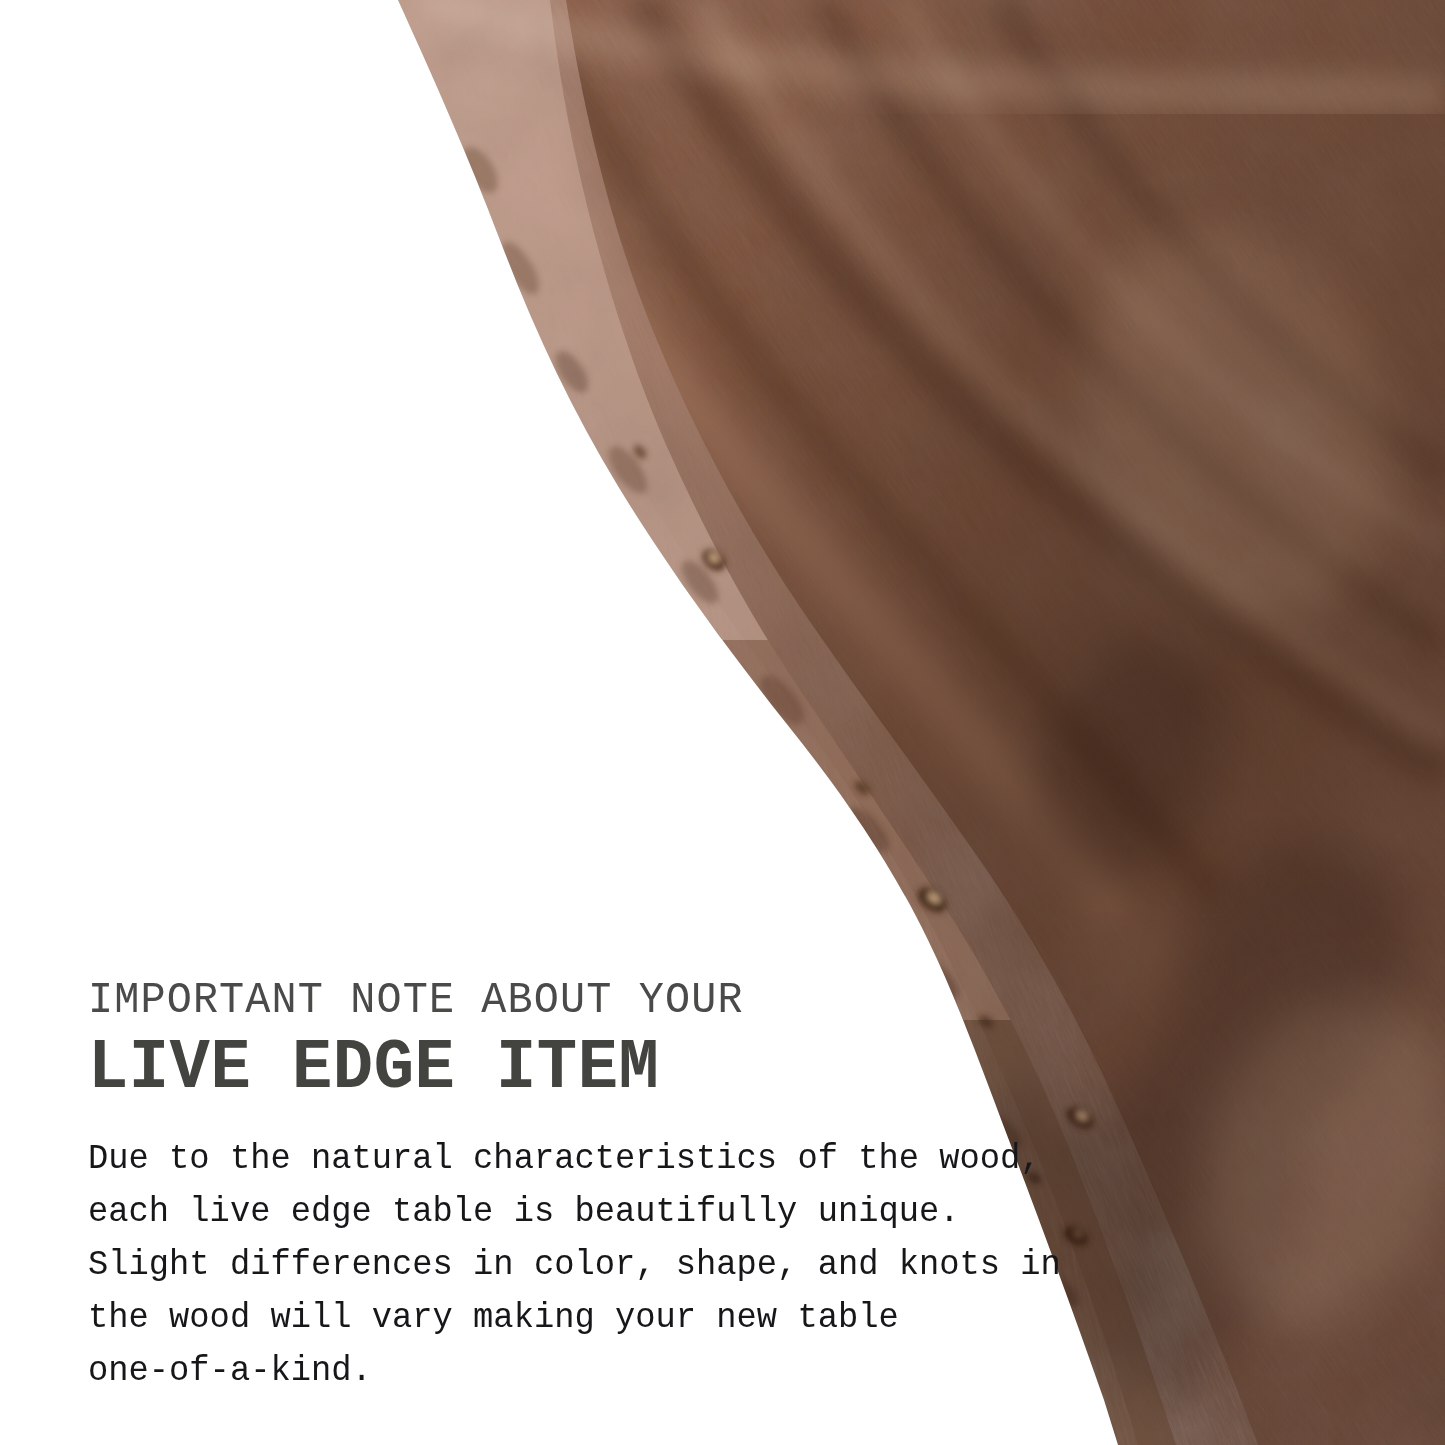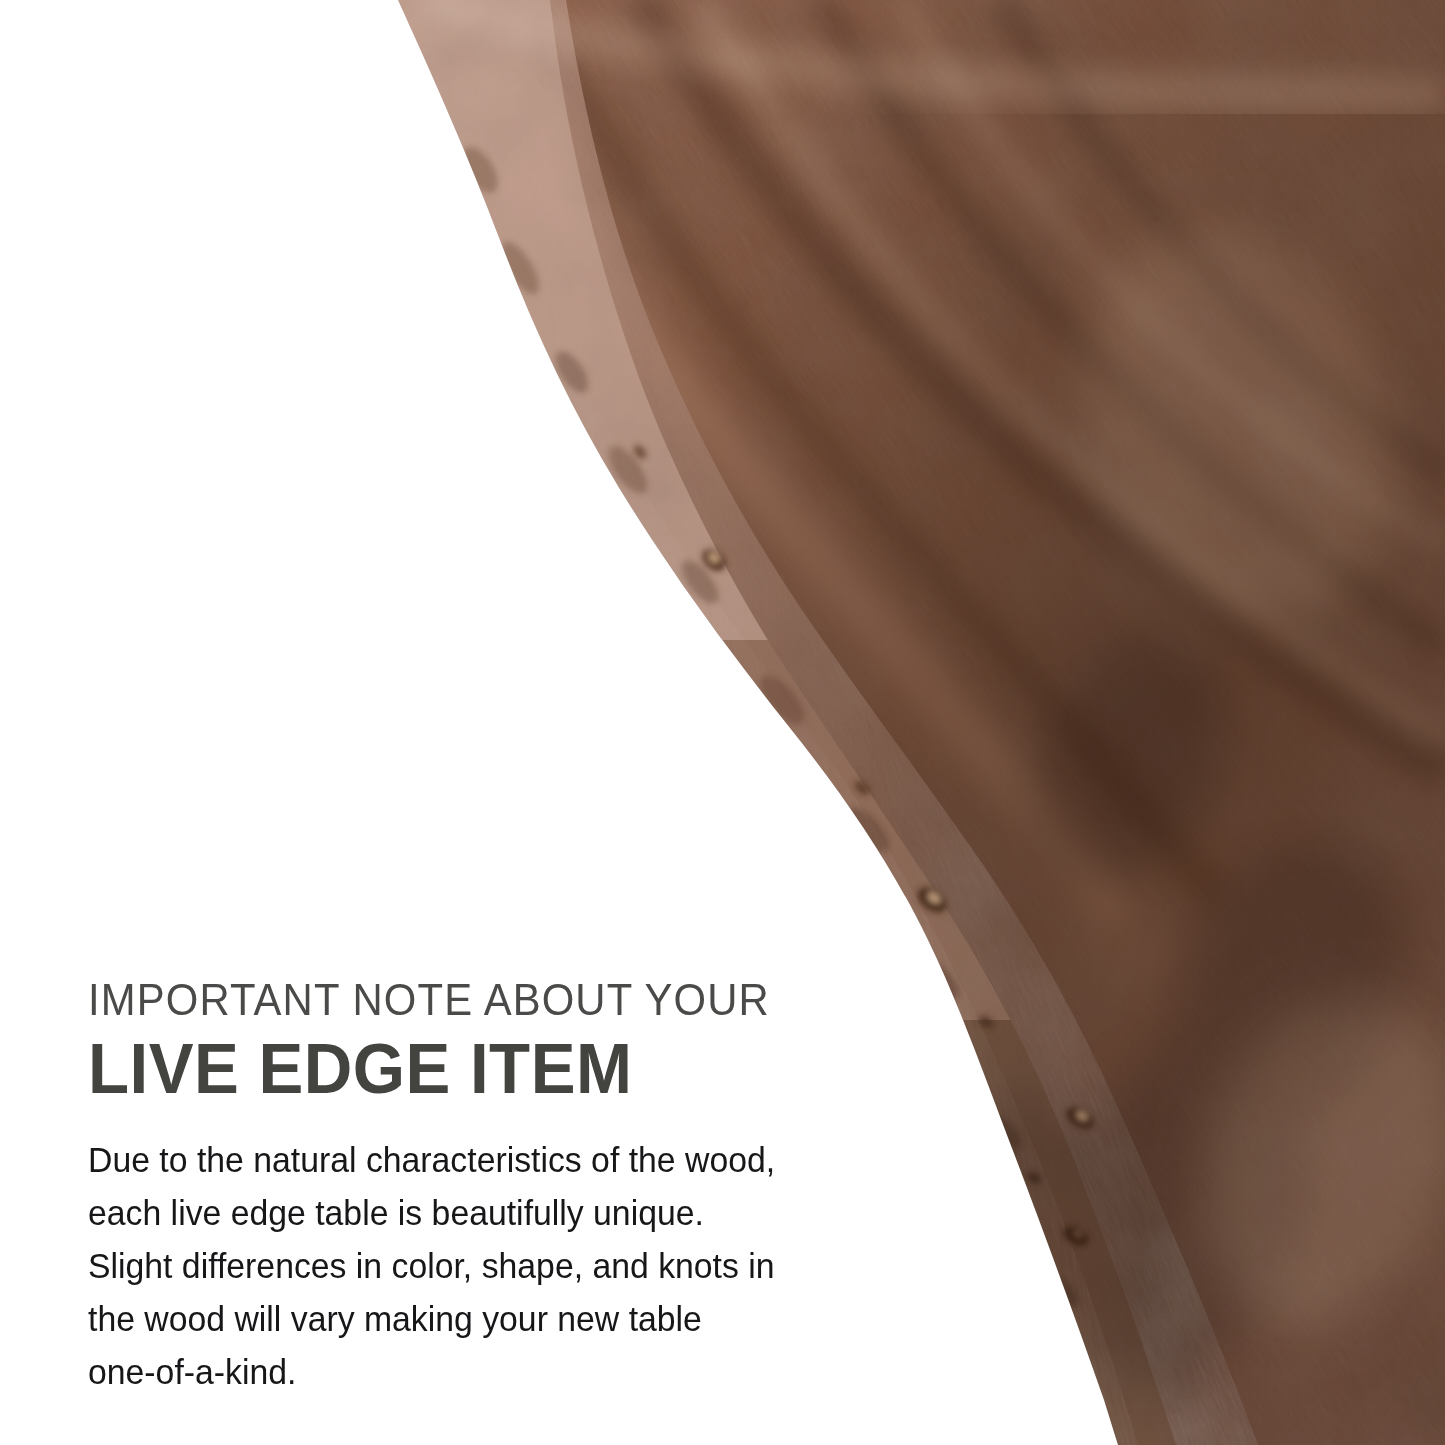--- a/index.html
+++ b/index.html
@@ -29,20 +29,21 @@
     width: 1445px;
     height: 1445px;
   }
 
   
   #text-block {
     position: absolute;
     left: 88px;
     top: 975px;
     width: 760px;
+    font-family: Liberation Mono, monospace;
   }
   #eyebrow {
     font-size: 44px;
     line-height: 50px;
     letter-spacing: 1.2px;
     font-weight: 400;
     color: #4a4a48;
     white-space: nowrap;
     transform: scaleX(0.95);
     transform-origin: left center;

